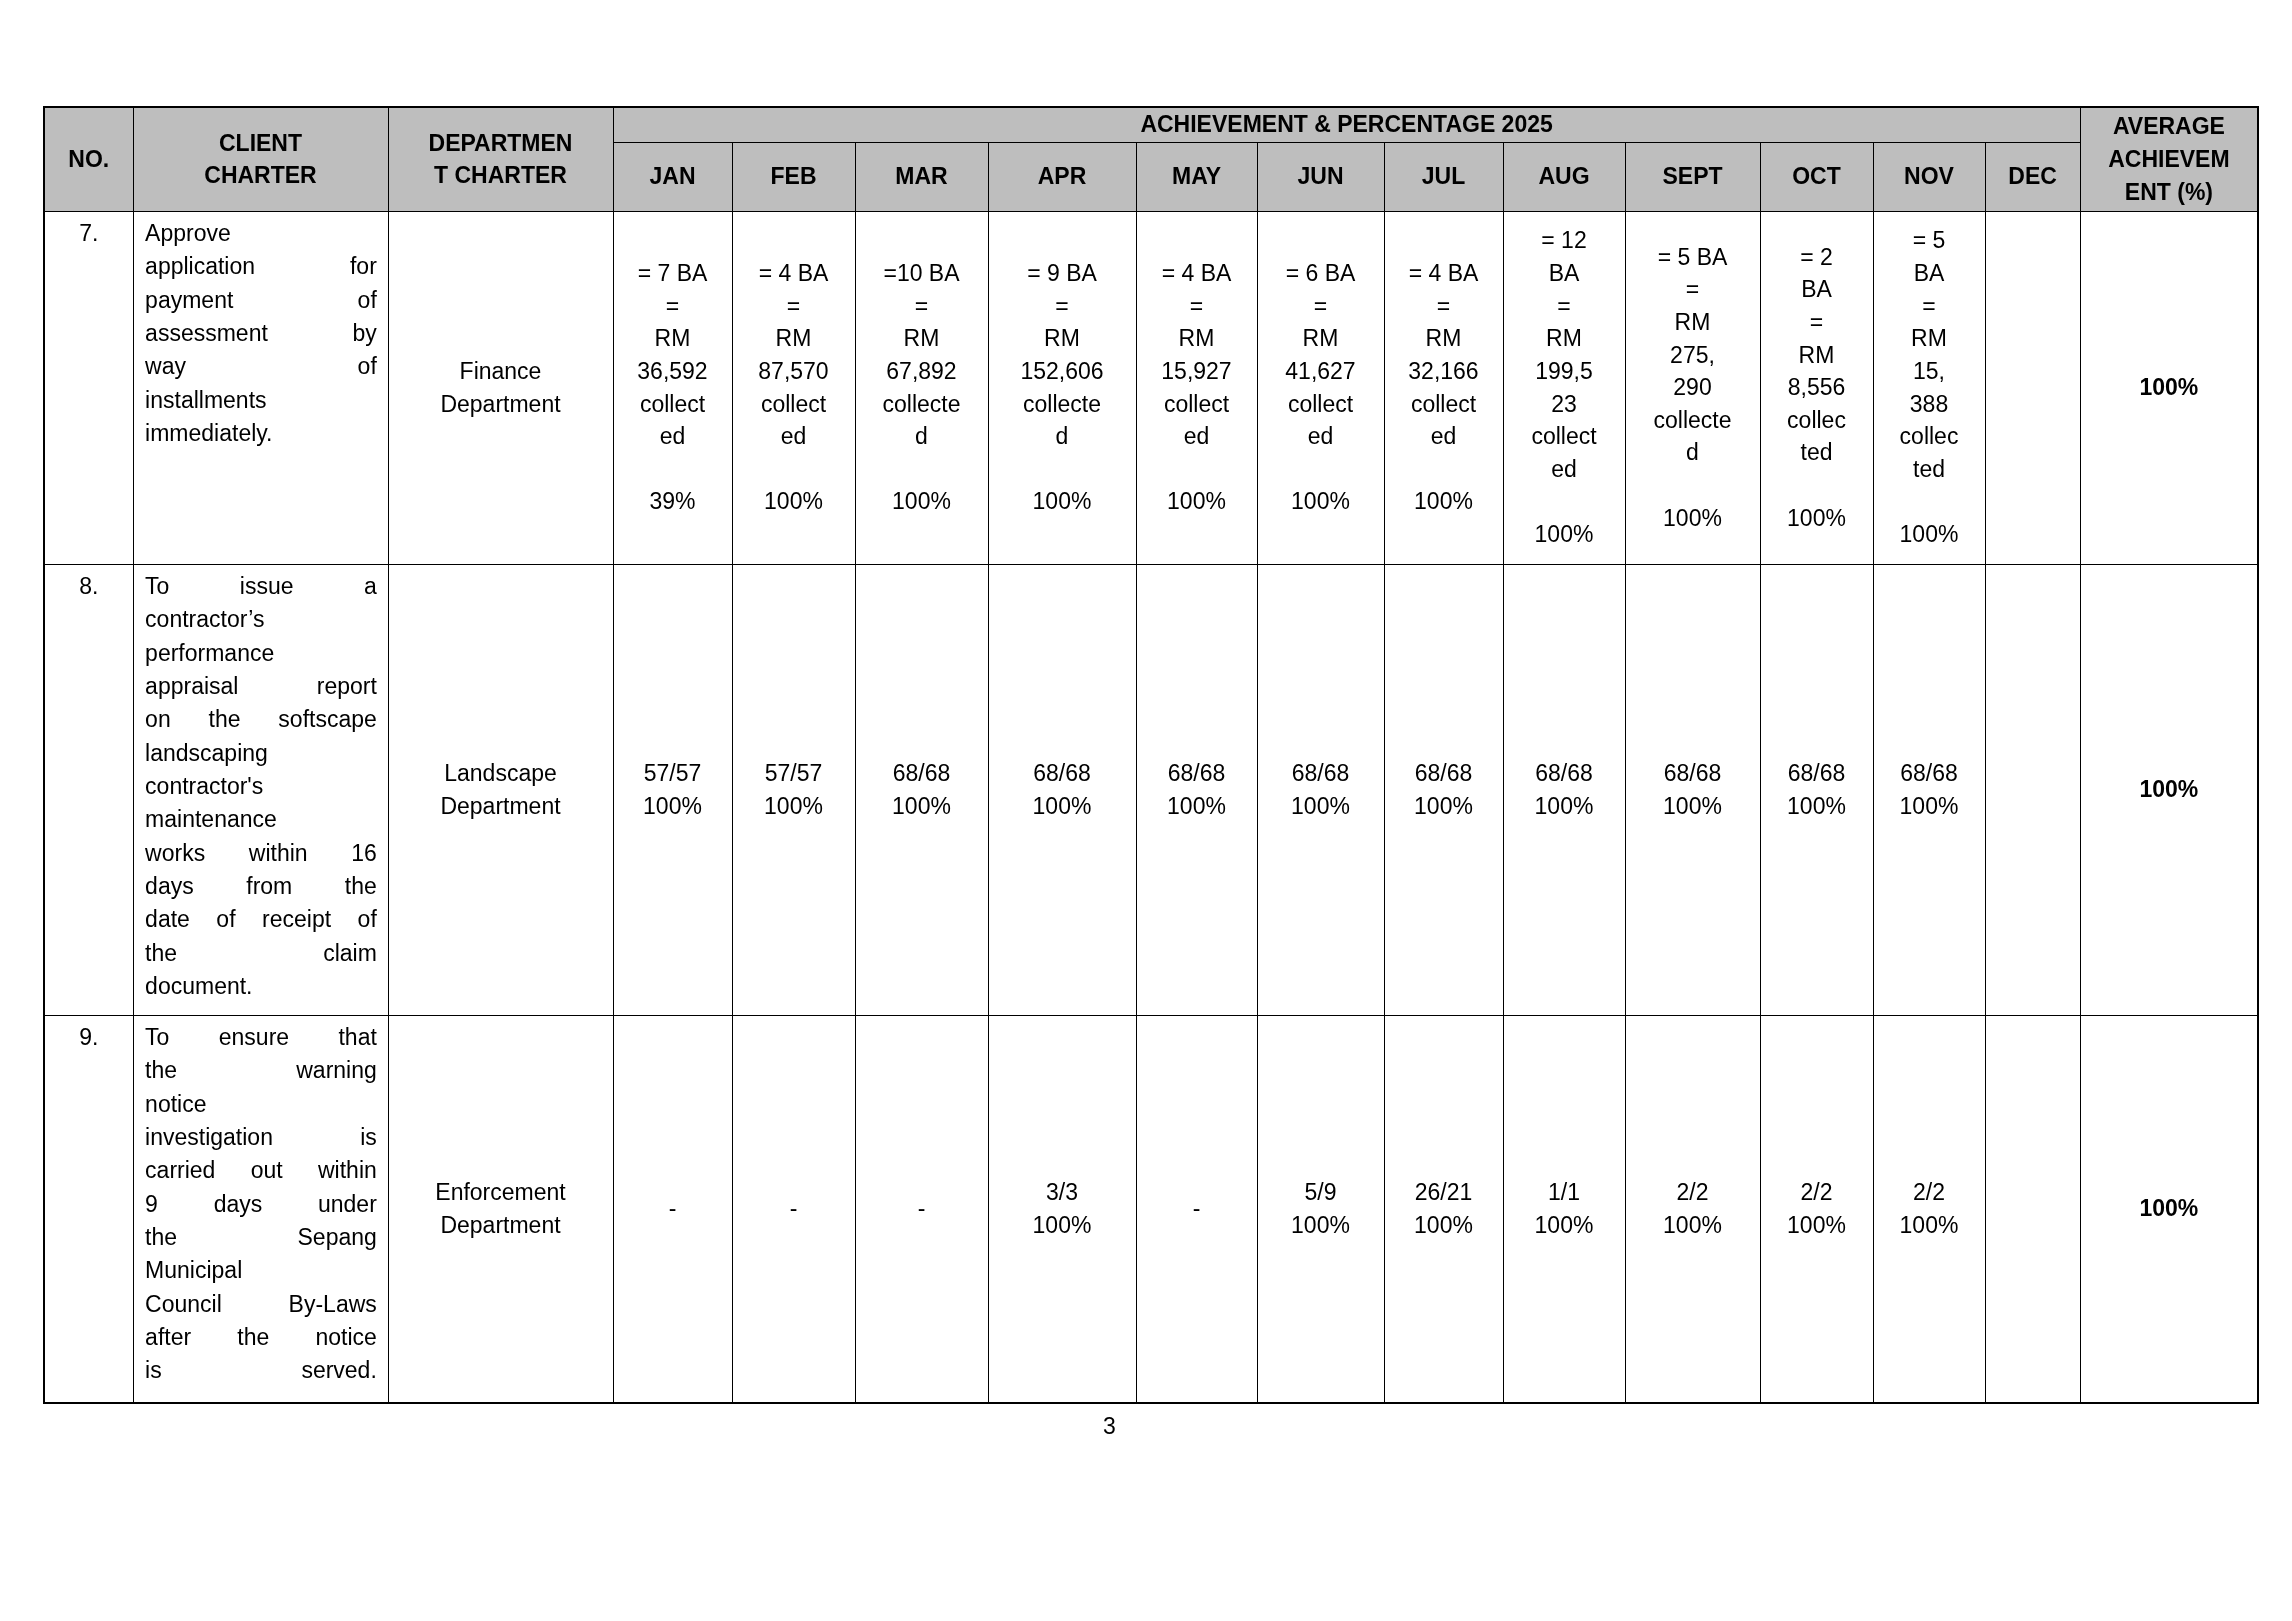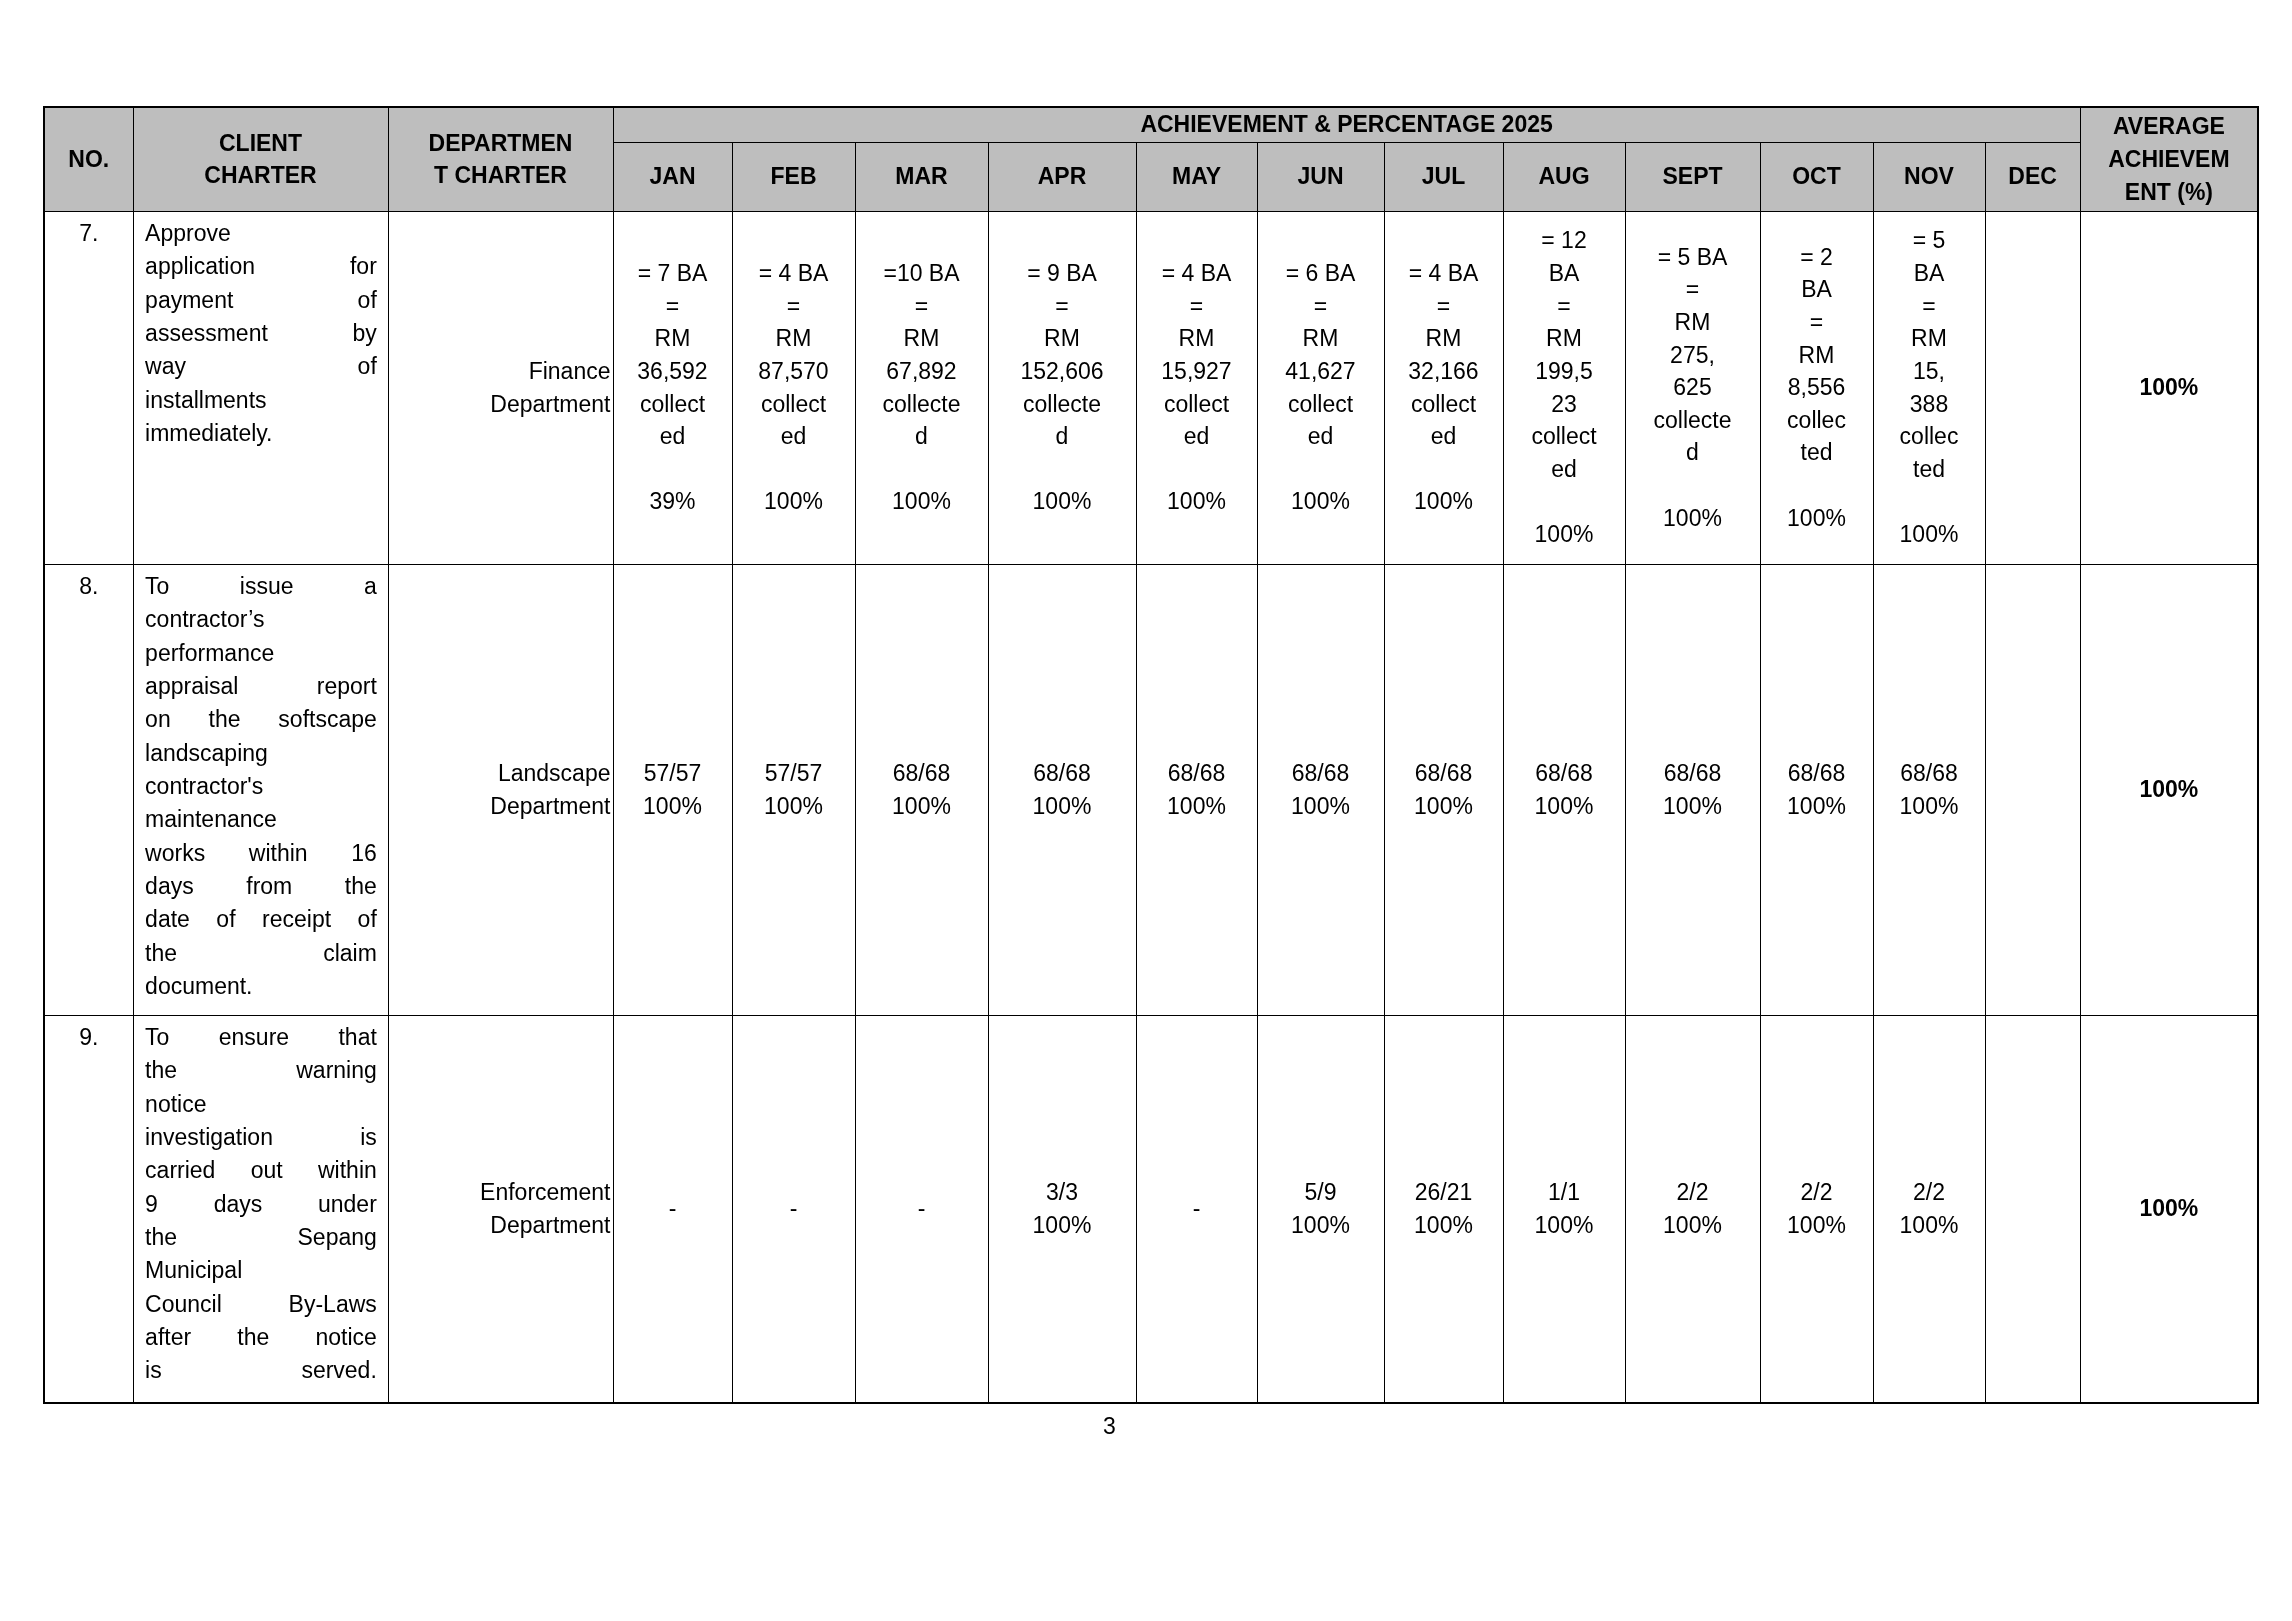--- a/index.html
+++ b/index.html
@@ -61,23 +61,23 @@
   td.charter-cell {
     vertical-align: top;
     text-align: justify;
     text-align-last: justify;
     white-space: pre-line;
     padding: 5.4px 10.7px 0 11.6px;
     line-height: 1.45;
   }
   td.dept-cell {
     vertical-align: middle;
-    text-align: right;
+    text-align: center;
     white-space: pre-line;
-    padding: 0 2px;
+    padding: 0 18px;
   }
   td.month-cell {
     vertical-align: middle;
     text-align: center;
     white-space: pre-line;
     padding: 0 1.8px;
   }
   td.avg-cell {
     vertical-align: middle;
     text-align: center;
@@ -219,21 +219,21 @@
 199,5
 23
 collect
 ed
 
 100%</td>
         <td class="month-cell">= 5 BA
 =
 RM
 275,
-625
+290
 collecte
 d
 
 100%</td>
         <td class="month-cell">= 2
 BA
 =
 RM
 8,556
 collec

